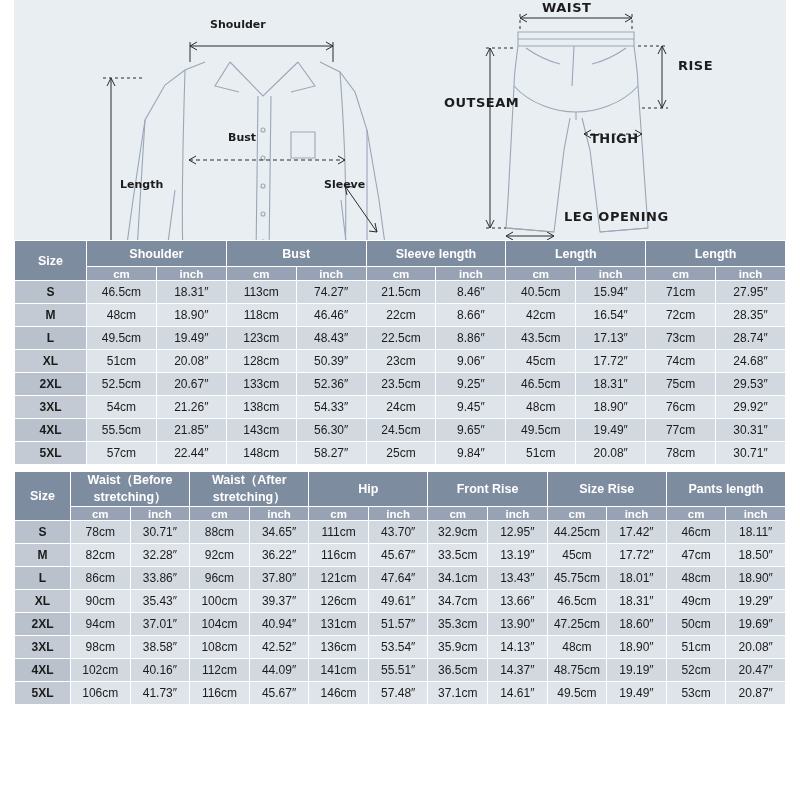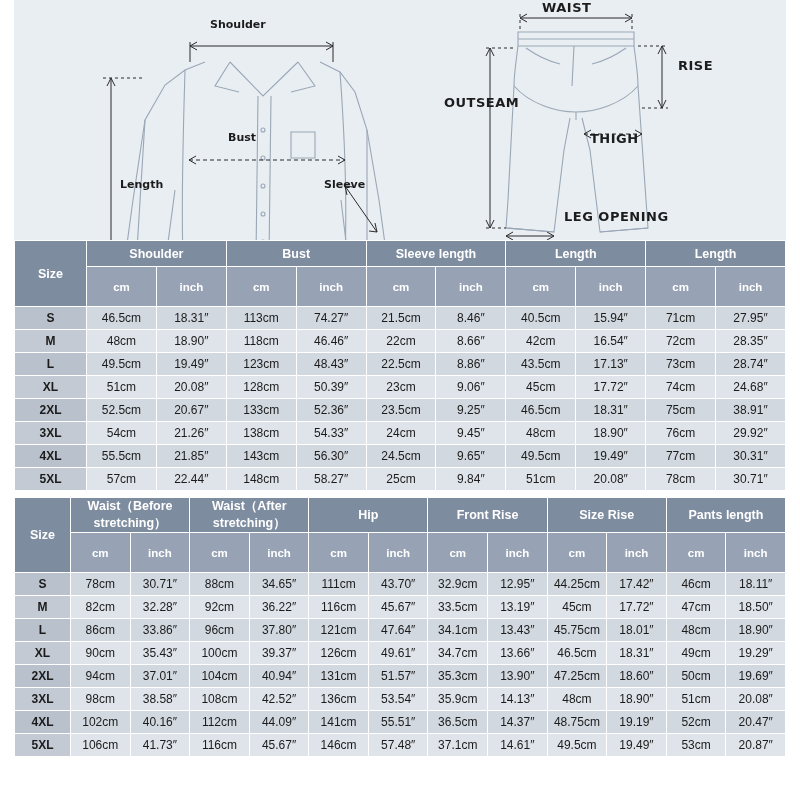--- a/index.html
+++ b/index.html
@@ -65,21 +65,21 @@
     background: #7e8ca0;
     color: #ffffff;
     font-weight: bold;
     font-size: 12.5px;
     height: 26px;
   }
   thead tr.sub th {
     background: #97a3b4;
     font-weight: bold;
     font-size: 11.5px;
-    height: 40px;
+    height: 14px;
   }
   tbody td { background: #dfe4ea; }
   tbody tr:nth-child(odd) td { background: #d2d8e0; }
   tbody td.sizecol { background: #c3cad4; font-weight: bold; }
   tbody tr:nth-child(odd) td.sizecol { background: #b9c1cc; }
 </style>
 </head>
 <body>
 
 <div class="page">
@@ -283,21 +283,21 @@
         <td class="sizecol">2XL</td>
         <td>52.5cm</td>
         <td>20.67″</td>
         <td>133cm</td>
         <td>52.36″</td>
         <td>23.5cm</td>
         <td>9.25″</td>
         <td>46.5cm</td>
         <td>18.31″</td>
         <td>75cm</td>
-        <td>38.91″</td>
+        <td>29.53″</td>
       </tr>
       <tr>
         <td class="sizecol">3XL</td>
         <td>54cm</td>
         <td>21.26″</td>
         <td>138cm</td>
         <td>54.33″</td>
         <td>24cm</td>
         <td>9.45″</td>
         <td>48cm</td>

